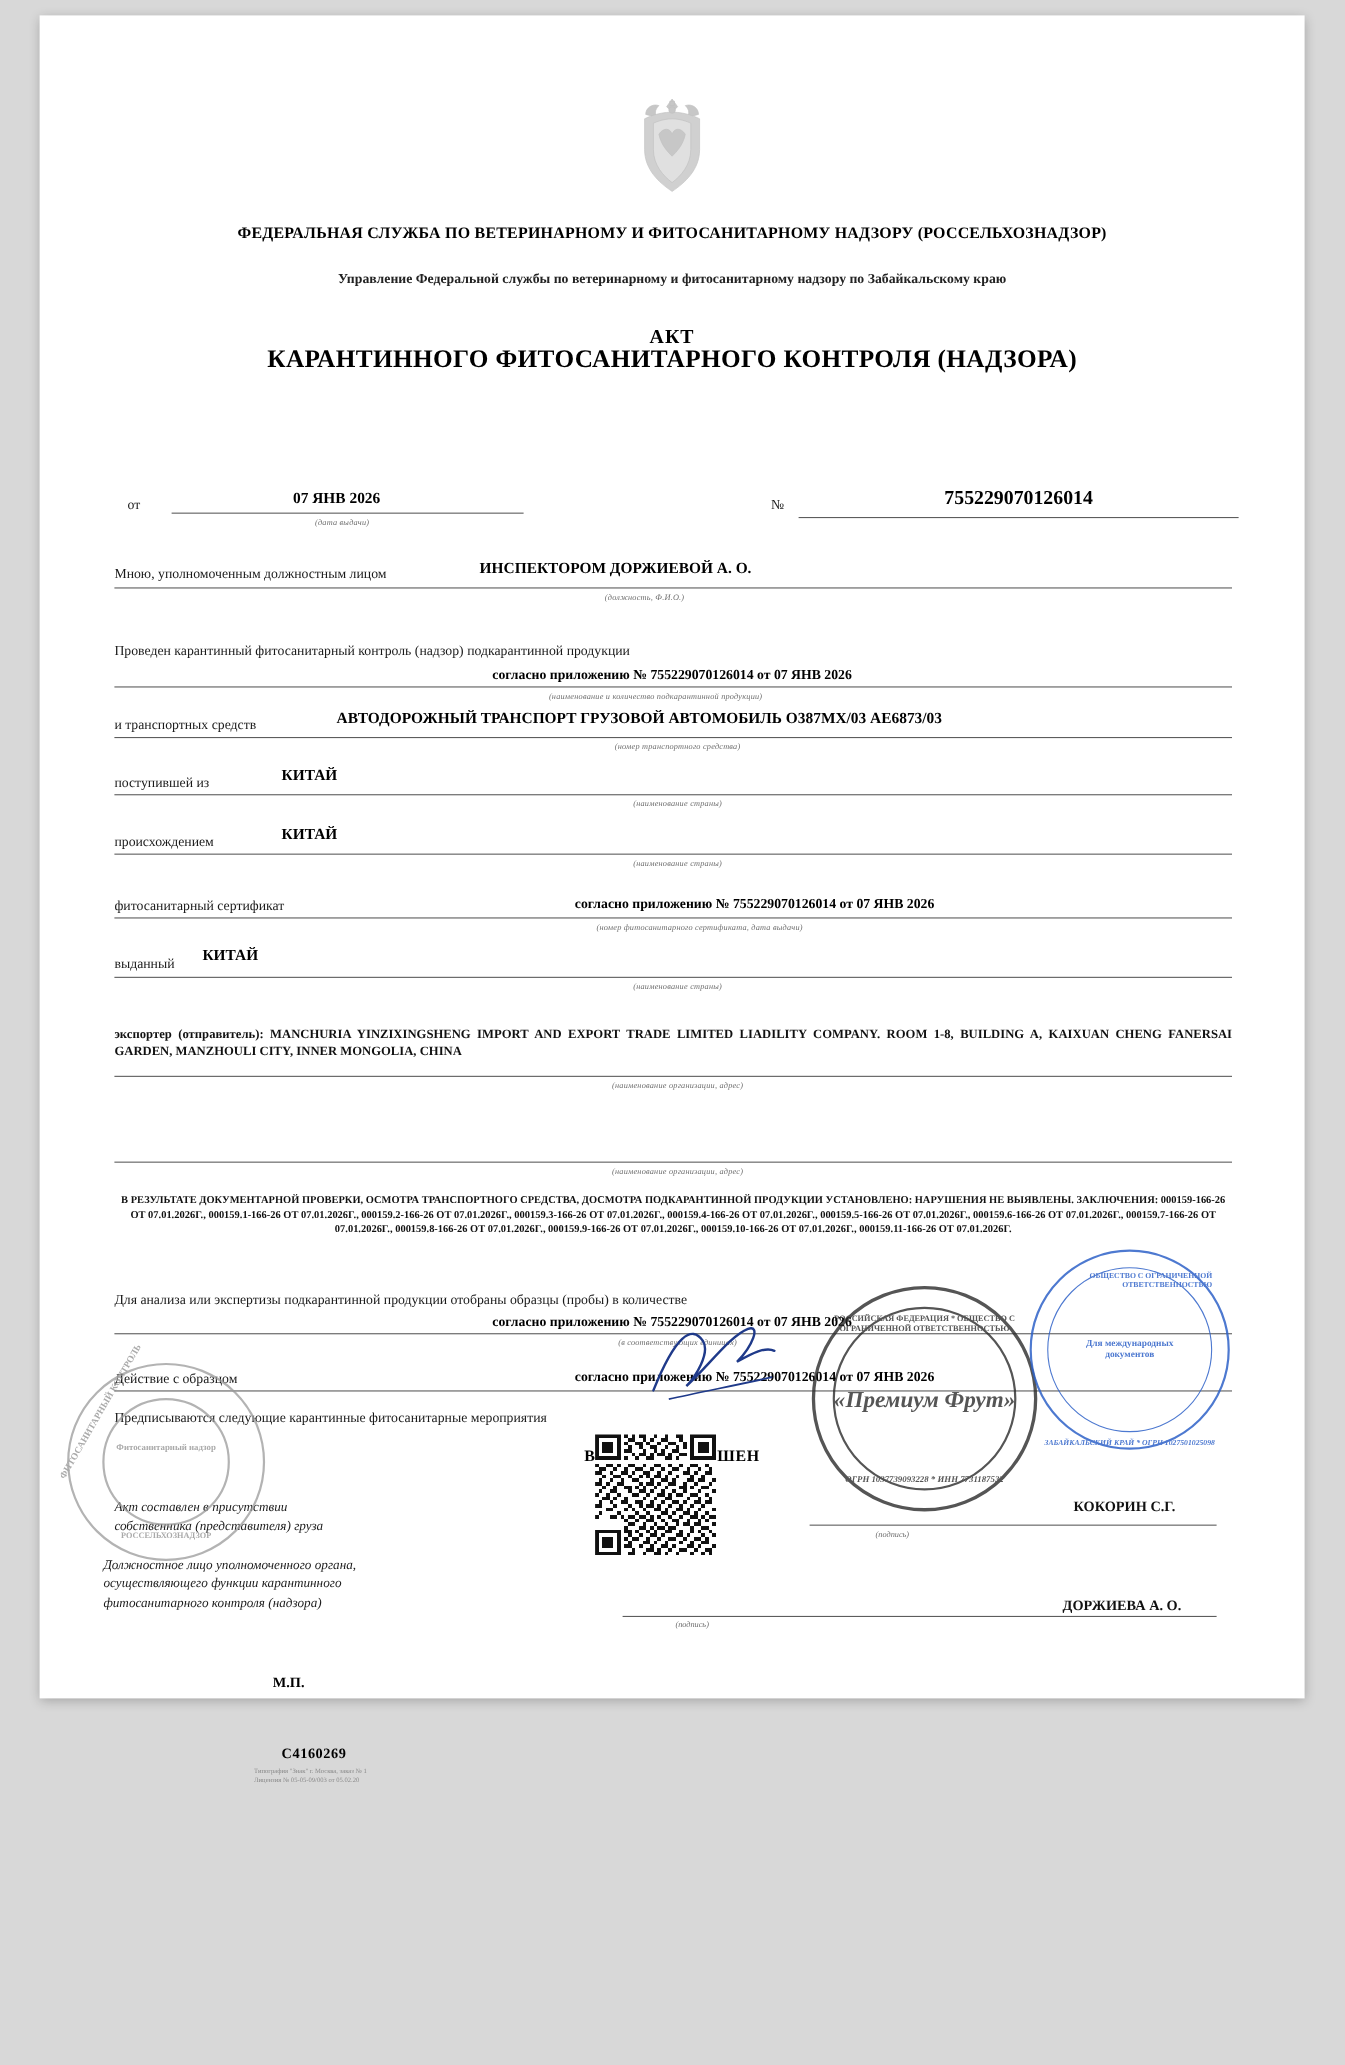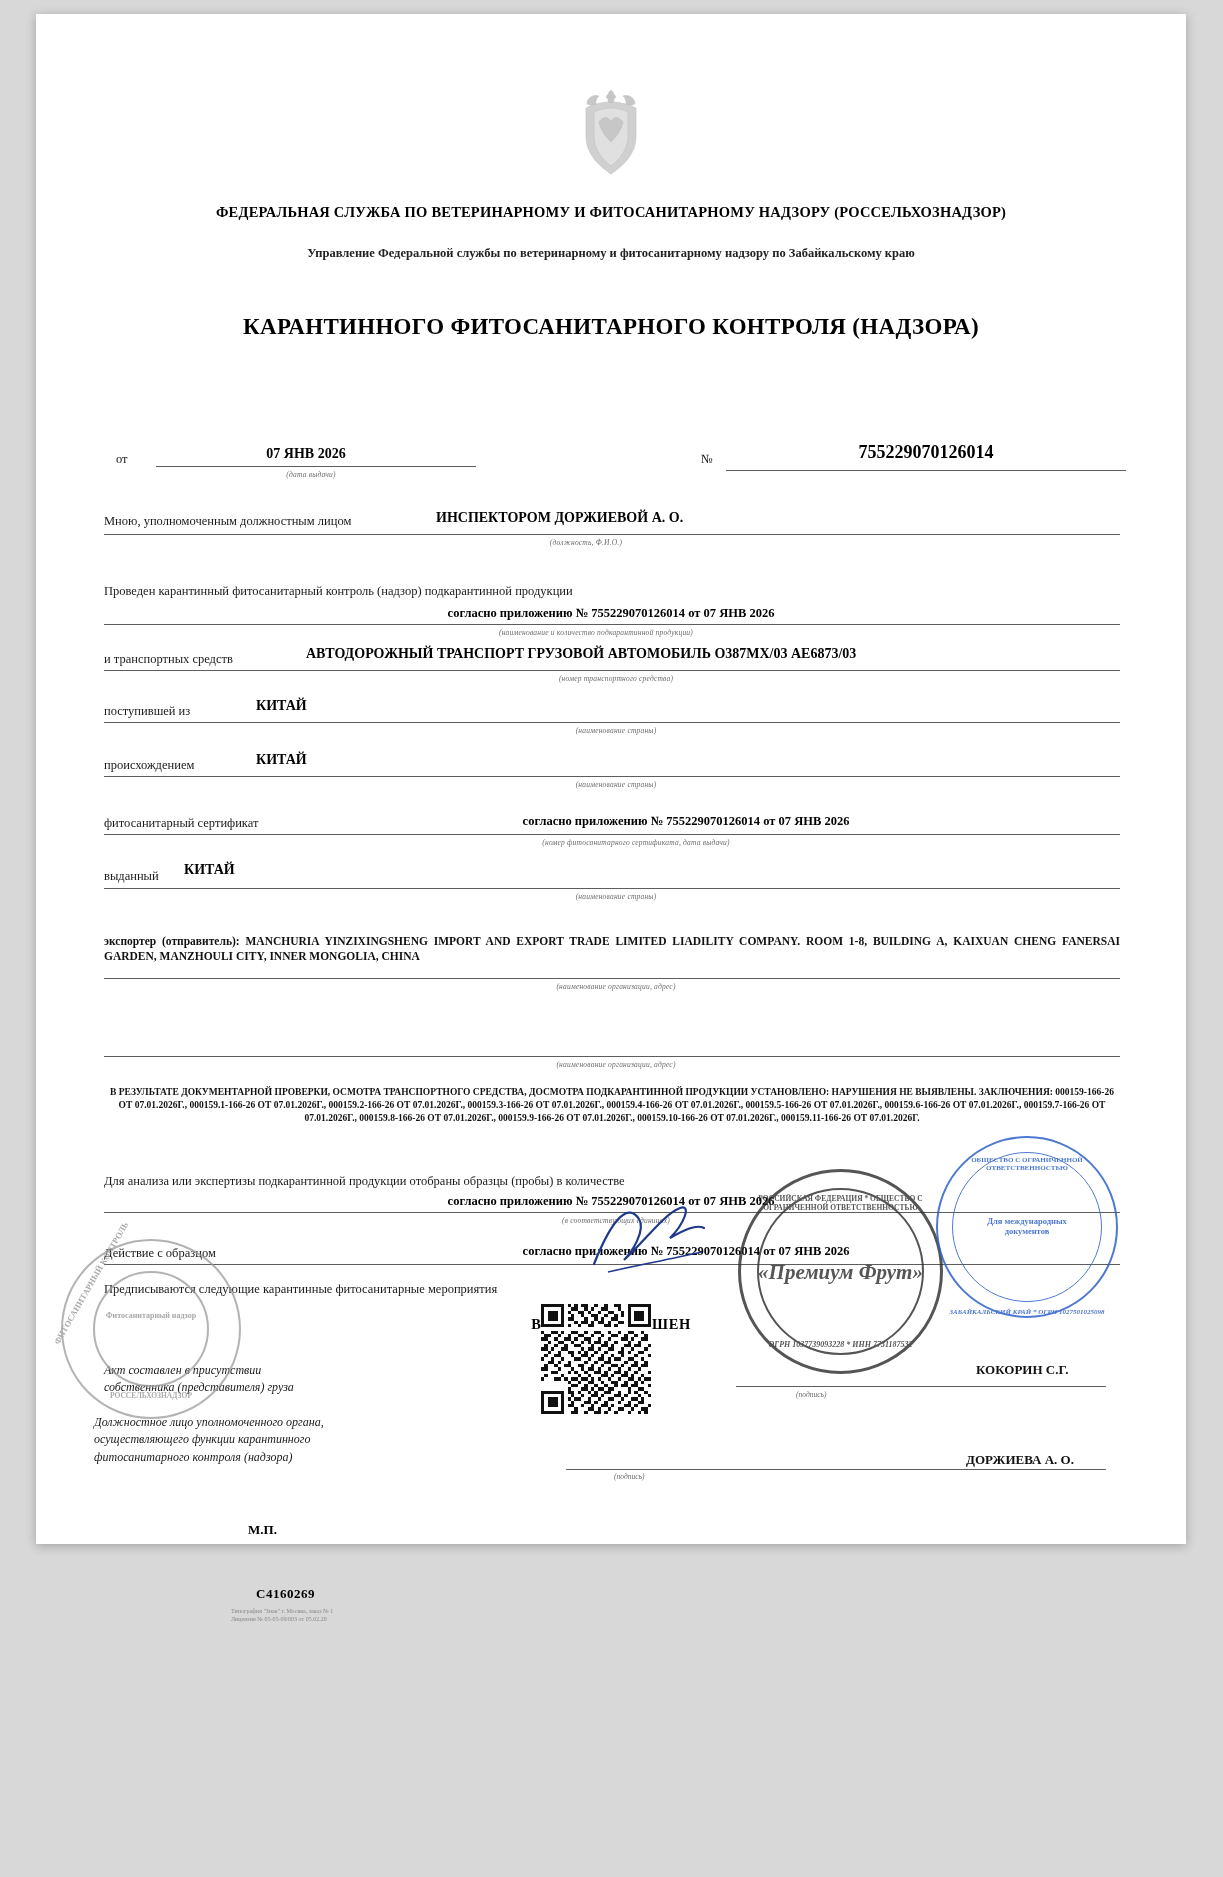--- a/index.html
+++ b/index.html
@@ -302,20 +302,21 @@
           <path d="M46 24 c-9 0 -17 4 -17 4 l0 24 c0 14 9 24 17 30 8 -6 17 -16 17 -30 l0 -24 s-8 -4 -17 -4z" fill="#c7c7c7"></path>
           <path d="M34 38 c4 -6 10 -6 12 0 2 -6 8 -6 12 0 -2 10 -8 16 -12 20 -4 -4 -10 -10 -12 -20z" fill="#9a9a9a"></path>
           <circle cx="46" cy="16" r="3"></circle>
           <rect x="44" y="8" width="4" height="4"></rect>
         </g>
       </svg>
     </div>
 
     <div class="org-title">ФЕДЕРАЛЬНАЯ СЛУЖБА ПО ВЕТЕРИНАРНОМУ И ФИТОСАНИТАРНОМУ НАДЗОРУ (РОССЕЛЬХОЗНАДЗОР)</div>
     <div class="dept-title">Управление Федеральной службы по ветеринарному и фитосанитарному надзору по Забайкальскому краю</div>
+    <div class="act-word">АКТ</div>
     <div class="act-title">КАРАНТИННОГО ФИТОСАНИТАРНОГО КОНТРОЛЯ (НАДЗОРА)</div>
 
     <div class="lbl" style="left:80px; top:438px;">от</div>
     <div class="val" style="left:170px; top:432px; width:200px; text-align:center;">07 ЯНВ 2026</div>
     <div class="rule" style="left:120px; top:452px; width:320px;"></div>
     <div class="hint" style="left:160px; top:456px; width:230px;">(дата выдачи)</div>
 
     <div class="lbl" style="left:665px; top:438px;">№</div>
     <div class="val" style="left:700px; top:428px; width:380px; text-align:center; font-size:18px;">755229070126014</div>
     <div class="rule" style="left:690px; top:456px; width:400px;"></div>
@@ -697,19 +698,19 @@
       <div class="stamp-text" style="top:150px; font-size:7.5px;">РОССЕЛЬХОЗНАДЗОР</div>
     </div>
 
     <div class="stamp stamp-black">
       <div class="stamp-text" style="top:22px; font-size:7.5px; padding:0 16px;">РОССИЙСКАЯ ФЕДЕРАЦИЯ * ОБЩЕСТВО С ОГРАНИЧЕННОЙ ОТВЕТСТВЕННОСТЬЮ</div>
       <div class="stamp-center-word">«Премиум Фрут»</div>
       <div class="stamp-text" style="bottom:22px; font-size:8px; padding:0 12px;font-style:italic;">ОГРН 1037739093228 * ИНН 7731187532</div>
     </div>
 
     <div class="stamp stamp-blue">
-      <div class="stamp-text" style="top:18px; font-size:7px; padding:0 14px;">ОБЩЕСТВО С ОГРАНИЧЕННОЙ ОТВЕТСТВЕННОСТЬЮ</div>
+      <div class="stamp-text" style="top:18px; font-size:7px; padding:0 14px;text-align:right;">ОБЩЕСТВО С ОГРАНИЧЕННОЙ ОТВЕТСТВЕННОСТЬЮ</div>
       <div class="stamp-text" style="top:78px; font-size:8.5px; padding:0 26px; line-height:1.2;">Для международных документов</div>
       <div class="stamp-text" style="bottom:0; font-size:7px; padding:0 8px;font-style:italic;">ЗАБАЙКАЛЬСКИЙ КРАЙ * ОГРН 1027501025098</div>
     </div>
 
   </div>
 </div>
 
 </body></html>

